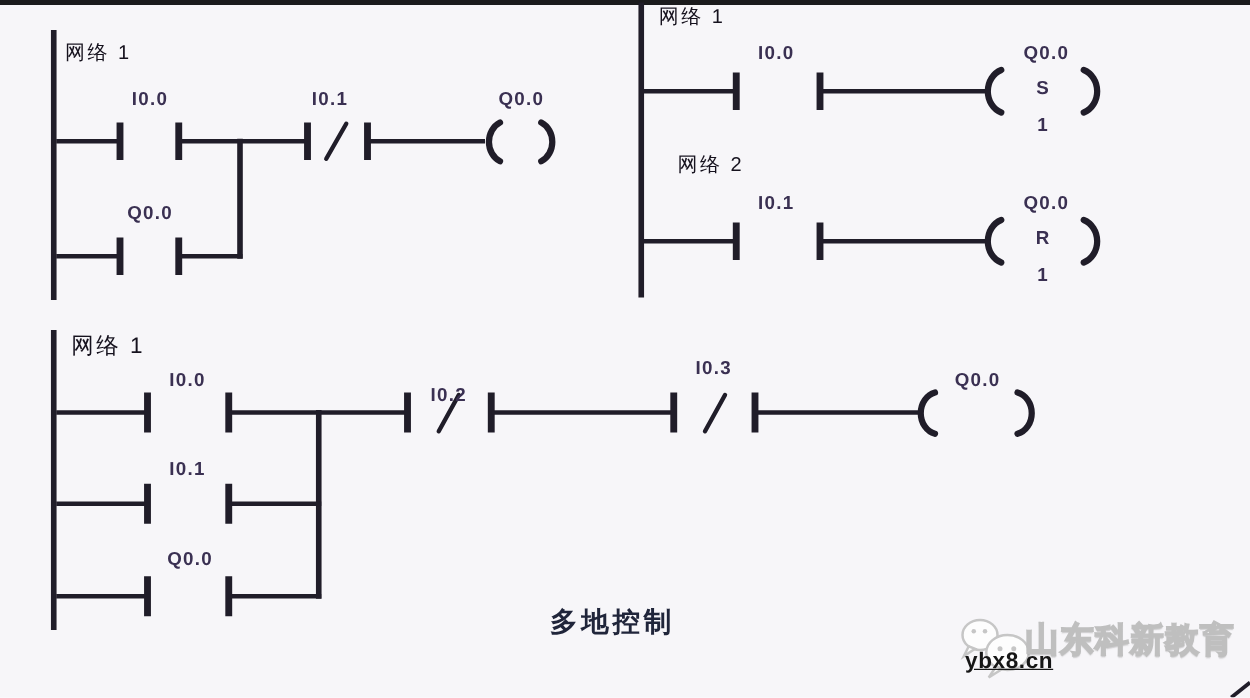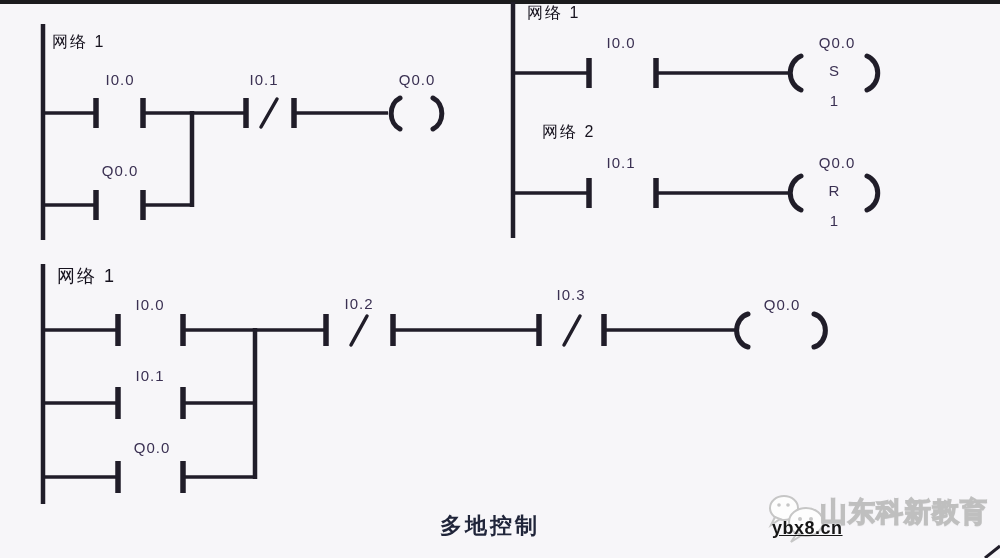--- a/index.html
+++ b/index.html
@@ -27,21 +27,21 @@
   svg.wires{position:absolute;left:0;top:0;color:var(--line);}
   svg.wires path{fill:none;stroke:currentColor;}
   .w{stroke-width:3.5px;}
   .rail{stroke-width:4.5px;}
   .term{stroke-width:5.5px;}
   .arc{stroke-width:5px;stroke-linecap:round;}
   .slash{stroke-width:3.5px;stroke-linecap:round;}
   .lbl{
     position:absolute;
     transform:translateX(-50%);
-    font-size:15px;font-weight:normal;color:var(--label);
+    font-size:15px;font-weight:bold;color:var(--label);
     letter-spacing:1px;white-space:nowrap;text-align:right;
   }
   .net{
     position:absolute;
     font-size:16px;font-weight:normal;color:var(--net);
     letter-spacing:2px;white-space:nowrap;
   }
   .net.big{font-size:18px;}
   .op{font-size:15px;letter-spacing:0;}
   .caption{
@@ -150,27 +150,27 @@
   <div class="lbl op" style="left:834px;top:62px">S</div>
   <div class="lbl op" style="left:834px;top:92px">1</div>
   <div class="net" style="left:542px;top:122px">网络 2</div>
   <div class="lbl" style="left:621px;top:154px">I0.1</div>
   <div class="lbl" style="left:837px;top:154px">Q0.0</div>
   <div class="lbl op" style="left:834px;top:182px">R</div>
   <div class="lbl op" style="left:834px;top:212px">1</div>
 
   <div class="net big" style="left:57px;top:264px">网络 1</div>
   <div class="lbl" style="left:150px;top:296px">I0.0</div>
-  <div class="lbl" style="left:359px;top:295px">I0.2</div>
+  <div class="lbl" style="left:359px;top:308px">I0.2</div>
   <div class="lbl" style="left:571px;top:286px">I0.3</div>
   <div class="lbl" style="left:782px;top:296px">Q0.0</div>
   <div class="lbl" style="left:150px;top:367px">I0.1</div>
   <div class="lbl" style="left:152px;top:439px">Q0.0</div>
 
-  <div class="caption" style="left:490px;top:511px">多地控制</div>
+  <div class="caption" style="left:490px;top:483px">多地控制</div>
 
   <svg class="wm-icon" width="64" height="52" viewBox="0 0 64 52">
     <g fill="#fdfdfd" stroke="#c6c6c6" stroke-width="2">
       <ellipse cx="18" cy="14" rx="14" ry="12"></ellipse>
       <path d="M9,23 L5,31 L14,25 Z"></path>
       <ellipse cx="40" cy="28" rx="17" ry="14"></ellipse>
       <path d="M31,39 L25,48 L36,41 Z"></path>
     </g>
     <g fill="#c6c6c6" stroke="none">
       <circle cx="13" cy="11" r="1.8"></circle>

